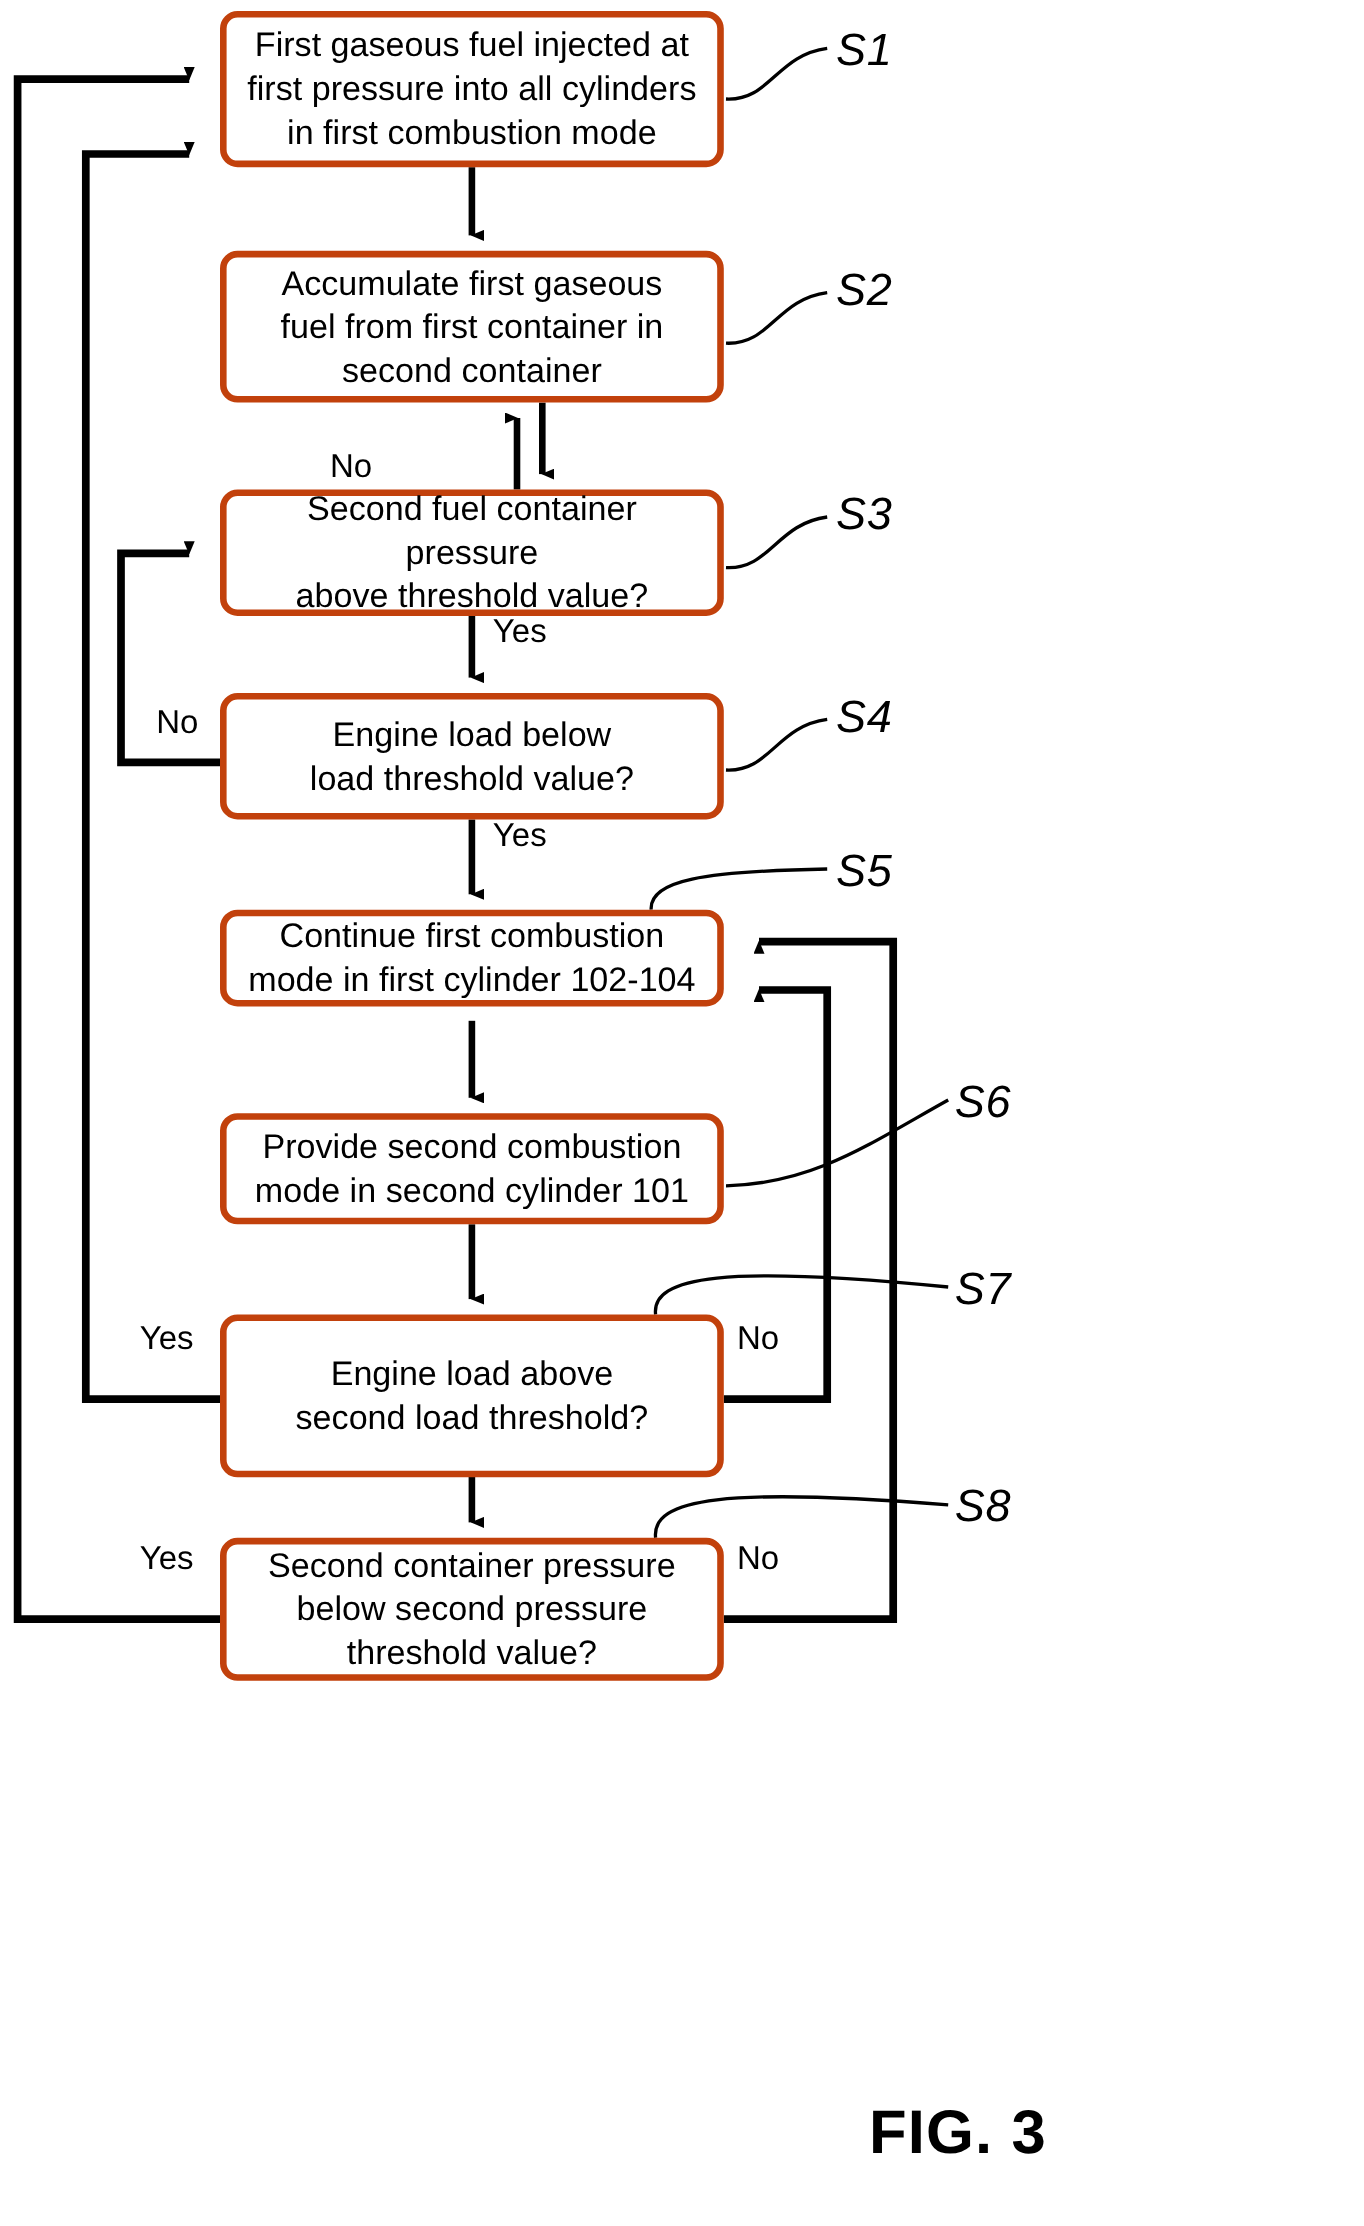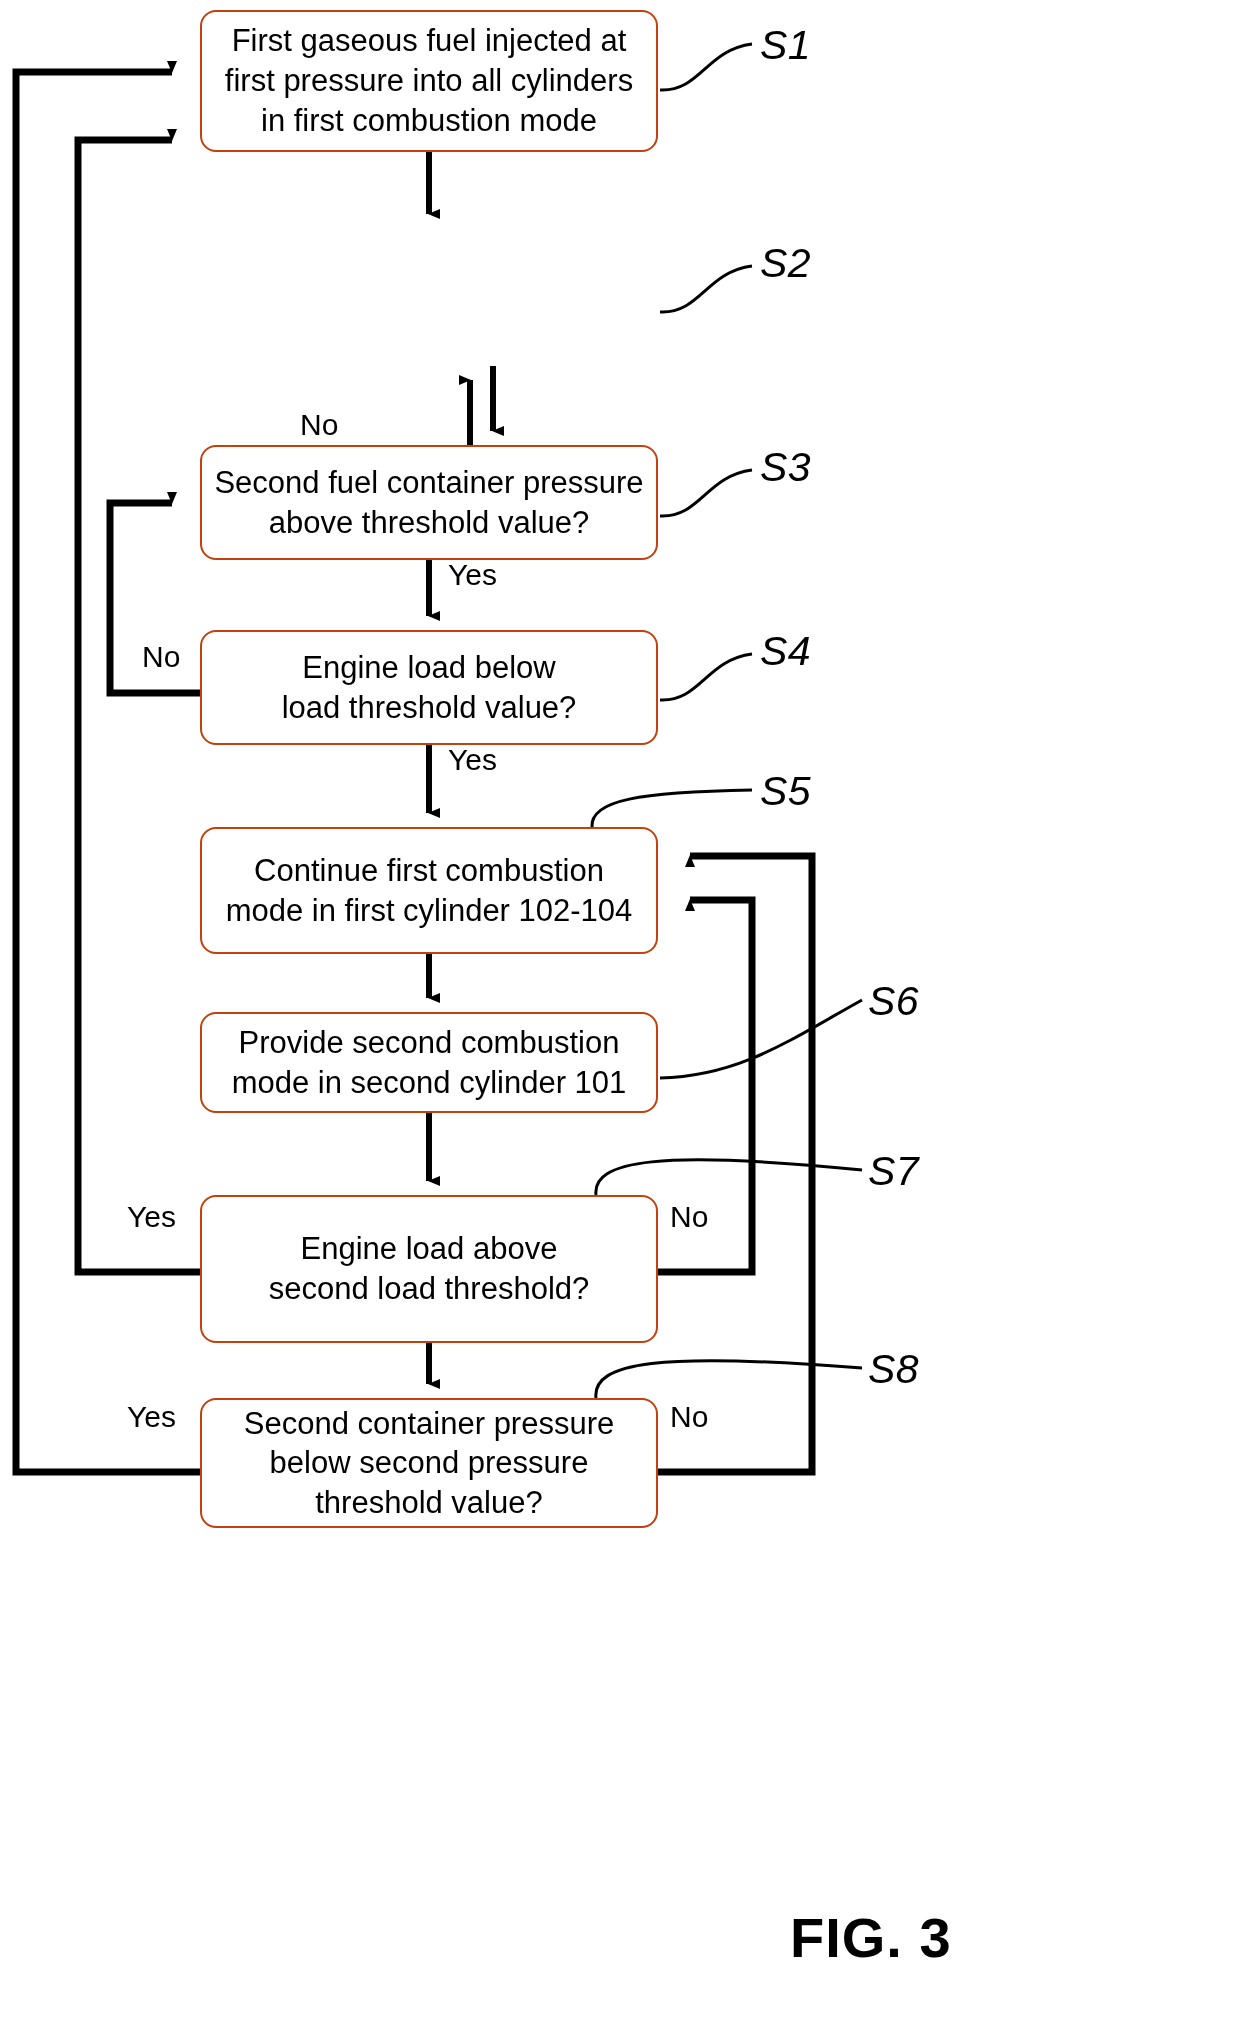--- a/index.html
+++ b/index.html
@@ -1,20 +1,20 @@
 <!DOCTYPE html>
 <html><head>
 <meta charset="utf-8">
 <style>
   html,body{margin:0;padding:0;background:#ffffff;}
   body{width:1240px;height:2024px;position:relative;overflow:hidden;
        font-family:"Liberation Sans", sans-serif;color:#000;}
   #stage{position:absolute;left:0;top:0;width:1240px;height:2024px;}
   svg.wires{position:absolute;left:0;top:0;width:1240px;height:2024px;}
-  .nodebox{position:absolute;border:2px solid #c2410c;border-radius:16px;
+  .nodebox{position:absolute;border:6px solid #c2410c;border-radius:16px;
            background:#fff;box-sizing:border-box;display:flex;
            align-items:center;justify-content:center;text-align:center;
            font-size:31px;line-height:1.28;padding:4px 10px;}
   .nodebox .txt{white-space:pre-line;}
   .reflbl{position:absolute;font-size:41px;letter-spacing:0.5px;font-style:italic;}
   .edgelbl{position:absolute;font-size:30px;}
   .figlbl{position:absolute;font-size:56px;font-weight:bold;letter-spacing:1px;}
 </style>
 </head>
 <body>
@@ -75,32 +75,37 @@
       <path d="M596,1398 C592,1362 660,1352 862,1368" stroke-width="3"></path>
     </g>
   </svg>
 
   <div class="nodebox" id="box-S1" style="left:200px;top:10px;width:458px;height:142px;">
     <span class="txt">First gaseous fuel injected at
 first pressure into all cylinders
 in first combustion mode</span>
   </div>
 
+  <div class="nodebox" id="box-S2" style="left:200px;top:228px;width:458px;height:138px;">
+    <span class="txt">Accumulate first gaseous
+fuel from first container in
+second container</span>
+  </div>
 
   <div class="nodebox" id="box-S3" style="left:200px;top:445px;width:458px;height:115px;">
     <span class="txt">Second fuel container pressure
 above threshold value?</span>
   </div>
 
   <div class="nodebox" id="box-S4" style="left:200px;top:630px;width:458px;height:115px;">
     <span class="txt">Engine load below
 load threshold value?</span>
   </div>
 
-  <div class="nodebox" id="box-S5" style="left:200px;top:827px;width:458px;height:127px;">
+  <div class="nodebox" id="box-S5" style="left:200px;top:827px;width:458px;height:88px;">
     <span class="txt">Continue first combustion
 mode in first cylinder 102-104</span>
   </div>
 
   <div class="nodebox" id="box-S6" style="left:200px;top:1012px;width:458px;height:101px;align-items:center;">
     <span class="txt">Provide second combustion
 mode in second cylinder 101</span>
   </div>
 
   <div class="nodebox" id="box-S7" style="left:200px;top:1195px;width:458px;height:148px;align-items:center;">

